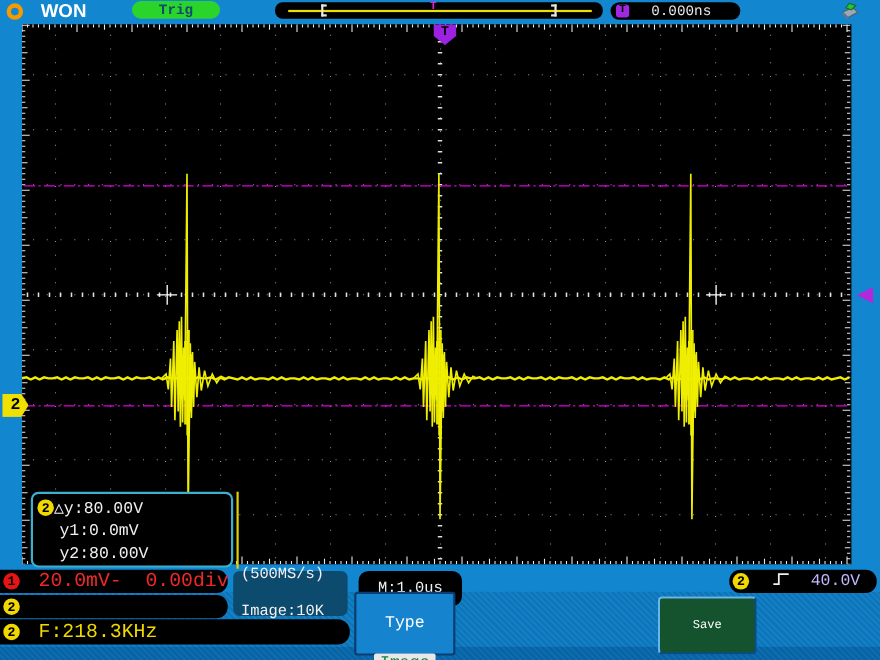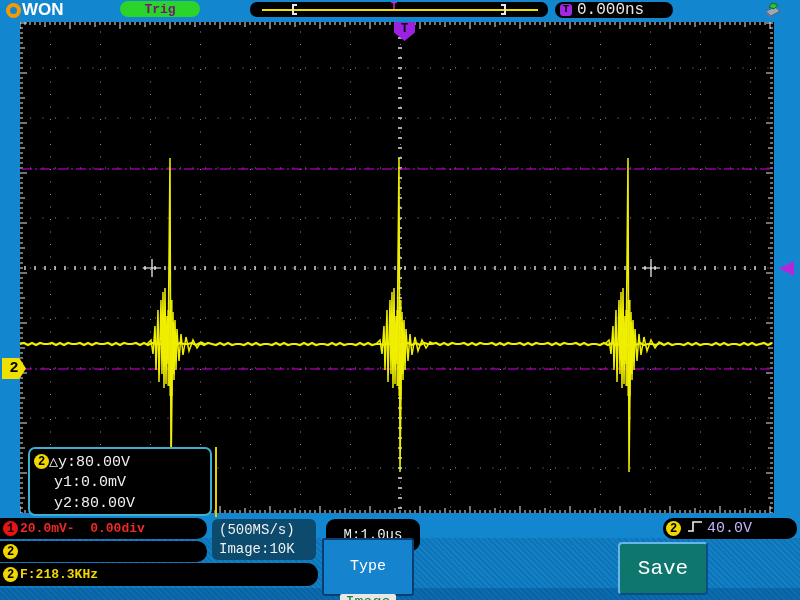--- a/index.html
+++ b/index.html
@@ -2,41 +2,41 @@
 <html><head>
 <meta charset="utf-8">
 <style>
   * { margin:0; padding:0; box-sizing:border-box; }
   html,body { width:800px; height:600px; }
   body {
     position:relative; overflow:hidden;
     background:#1386d0;
     font-family:"Liberation Mono","DejaVu Sans Mono",monospace;
   }
-  .abs { position:absolute; }
+  .abs { position:absolute;gap:15px; }
 
   
   .logo { left:6px; top:0; height:20px; display:flex; align-items:center; }
   .logo-ring { width:15px; height:15px; border:4px solid #f59b00; border-radius:50%; }
   .logo-text { color:#fff; font-family:"Liberation Sans",sans-serif; font-weight:bold;
                font-size:17px; letter-spacing:0px; margin-left:1px; }
   .trig-pill { left:120px; top:1px; width:80px; height:16px; background:#2bd42b;
-               border-radius:8px; color:#701a75; font-size:13px; font-weight:bold;
+               border-radius:8px; color:#0c4a6e; font-size:13px; font-weight:bold;
                display:flex; align-items:center; justify-content:center; }
   .membar { left:250px; top:2px; width:298px; height:15px; background:#000; border-radius:7px; }
   .membar-line { position:absolute; left:12px; top:7px; width:276px; height:2px; background:#f0e000; }
   .membar-brk { position:absolute; top:2px; width:5px; height:11px; border:2px solid #e8e8e8; }
   .brk-l { left:42px; border-right:none; }
   .brk-r { left:251px; border-left:none; }
   .membar-t { position:absolute; left:141px; top:-1px; color:#e020e0; font-size:10px; font-weight:bold; }
   .ttime-pill { left:555px; top:2px; width:118px; height:16px; background:#000; border-radius:8px;
                 display:flex; align-items:center; }
   .t-badge { width:12px; height:12px; margin-left:5px; background:#a028e0; border-radius:3px;
              color:#000; font-size:10px; font-weight:bold; text-align:center; line-height:12px; }
-  .ttime-text { color:#e8e8e8; font-size:16px; margin-left:5px; }
+  .ttime-text { color:#e8e8e8; font-size:13px; margin-left:5px; }
 
   
   .screen { left:20px; top:22px; width:754px; height:491px; background:#000; }
   .tshield { position:absolute; left:374px; top:0px; width:21px; height:19px; background:#9b22e0;
              clip-path:polygon(0 0,100% 0,100% 55%,50% 100%,0 55%);
              color:#000; font-weight:bold; font-size:12px; text-align:center; line-height:15px; }
   .measure-box { left:28px; top:447px; width:184px; height:69px; background:#000;
                  border:2px solid #3db0d0; border-radius:7px; padding:2px 0 0 4px; }
   .m-line { display:flex; align-items:center; height:21px; color:#f0f0f0; font-size:15px; white-space:pre; }
   .m-indent { padding-left:20px; }
@@ -55,41 +55,41 @@
   
   .menu-strip { left:0; top:538px; width:800px; height:62px;
      background:repeating-linear-gradient(45deg,#0f74b6 0 2px,#1180c6 2px 4px); }
   .bottom-strip { left:0; top:588px; width:800px; height:12px;
      background:repeating-linear-gradient(45deg,#0a62a2 0 2px,#0b6cb0 2px 4px); }
   .pill { background:#000; display:flex; align-items:center; }
   .ch1-pill { left:0; top:518px; width:207px; height:21px; border-radius:0 10px 10px 0; }
   .ch2-pill { left:0; top:541px; width:207px; height:21px; border-radius:0 10px 10px 0; }
   .freq-pill { left:0; top:563px; width:318px; height:23px; border-radius:0 11px 11px 0; }
   .pill .badge { margin-left:3px; }
-  .ch-text { font-size:13px; font-weight:bold; white-space:pre; margin-left:2px; }
+  .ch-text { font-size:18px; font-weight:normal; white-space:pre; margin-left:2px; }
   .t-red { color:#f02828; } .t-yel { color:#f0d800; }
   .acq-box { left:212px; top:519px; width:104px; height:41px; background:#0c4a6e; border-radius:6px;
              color:#f0f0f0; font-size:14px; display:flex; flex-direction:column;
              justify-content:center; padding-left:7px; line-height:19px; }
   .tb-pill { left:326px; top:519px; width:94px; height:32px; background:#000; border-radius:9px;
              color:#f0f0f0; font-size:14px; display:flex; align-items:center; justify-content:center; }
   .trg-pill { left:663px; top:518px; width:134px; height:21px; border-radius:10px; }
   .trg-val { color:#c4b5fd; font-size:15px; margin-left:4px; }
   .edge-icon { margin-left:6px; }
 
   .type-btn { left:322px; top:538px; width:92px; height:58px; background:#1583cd;
               border:2px solid #0a3e70; border-radius:3px; text-align:center; cursor:pointer; }
   .type-label { color:#fff; font-size:15px; margin-top:18px; }
   .type-value { display:inline-block; background:#e8e8e8; color:#15803d; font-size:15px;
                 margin-top:19px; padding:0 5px; border-radius:2px; }
-  .save-btn { left:598px; top:542px; width:90px; height:53px; background:#0f766e;
+  .save-btn { left:598px; top:542px; width:90px; height:53px; background:#14532d;
               border-radius:4px; border-top:2px solid #66b6ec; border-left:2px solid #66b6ec;
               border-bottom:2px solid #0a4c86; border-right:2px solid #0a4c86;
-              color:#fff; font-size:21px; display:flex; align-items:center;
-              justify-content:center; cursor:pointer;margin-left:20px; }
+              color:#fff; font-size:11px; display:flex; align-items:center;
+              justify-content:center; cursor:pointer; }
   .usb { left:763px; top:2px; }
 </style>
 </head>
 <body>
 
 <div class="abs logo">
   <span class="logo-ring"></span>
   <span class="logo-text">WON</span>
 </div>
 

